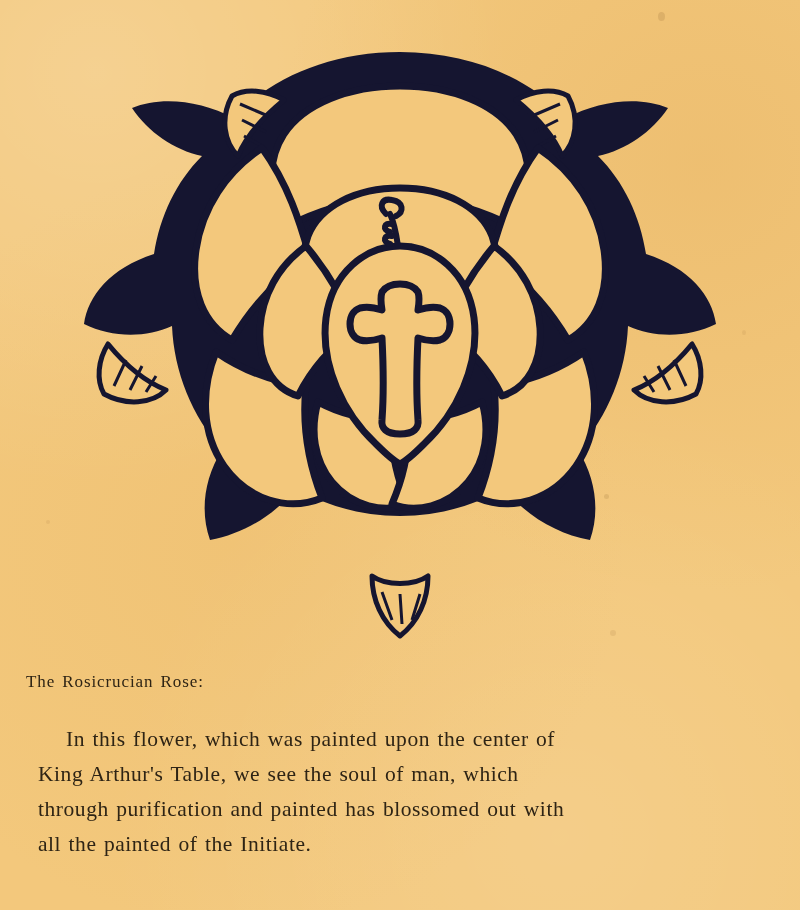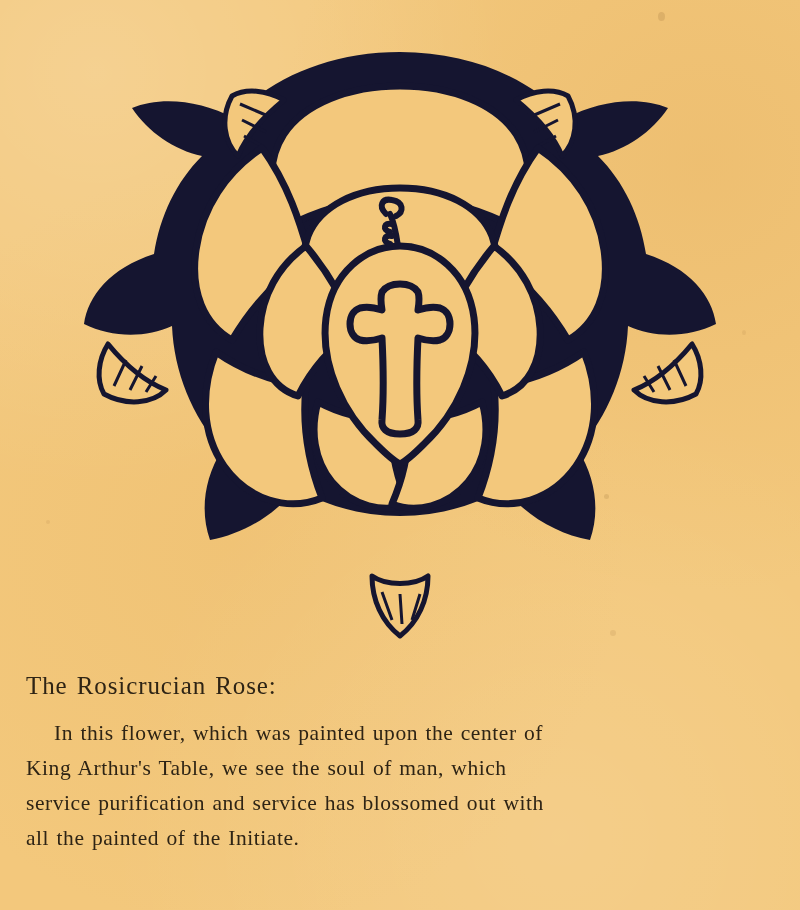--- a/index.html
+++ b/index.html
@@ -44,32 +44,32 @@
     width: 800px;
     height: 660px;
   }
   .text-block {
     position: absolute;
     left: 26px;
     top: 672px;
     width: 752px;
   }
   .caption {
-    font-size: 25px;
+    font-size: 17px;
     letter-spacing: 0.9px;
     word-spacing: 2px;
-    margin: 0 0 16px 0;
+    margin: 0 0 30px 0;
     color: #2e2415;
   }
   .body-par {
     font-size: 21.5px;
     line-height: 35px;
     letter-spacing: 0.55px;
     word-spacing: 1.5px;
-    margin: 0;
+    margin: 12px;
     color: #2e2415;
   }
   .body-par .indent-line {
     display: block;
     text-indent: 28px;
   }
   .body-par .line {
     display: block;
   }
 </style>
@@ -265,18 +265,18 @@
         C381,304 380,298 382,292
         C386,286 394,284 400,284 Z"></path>
     </svg>
   </div>
 
   <div class="text-block">
     <p class="caption">The Rosicrucian Rose:</p>
     <p class="body-par">
       <span class="line indent-line">In this flower, which was painted upon the center of</span>
       <span class="line">King Arthur's Table, we see the soul of man, which</span>
-      <span class="line">service purification and service has blossomed out with</span>
+      <span class="line">through purification and painted has blossomed out with</span>
       <span class="line">all the painted of the Initiate.</span>
     </p>
   </div>
 
 </div>
 
 </body></html>

